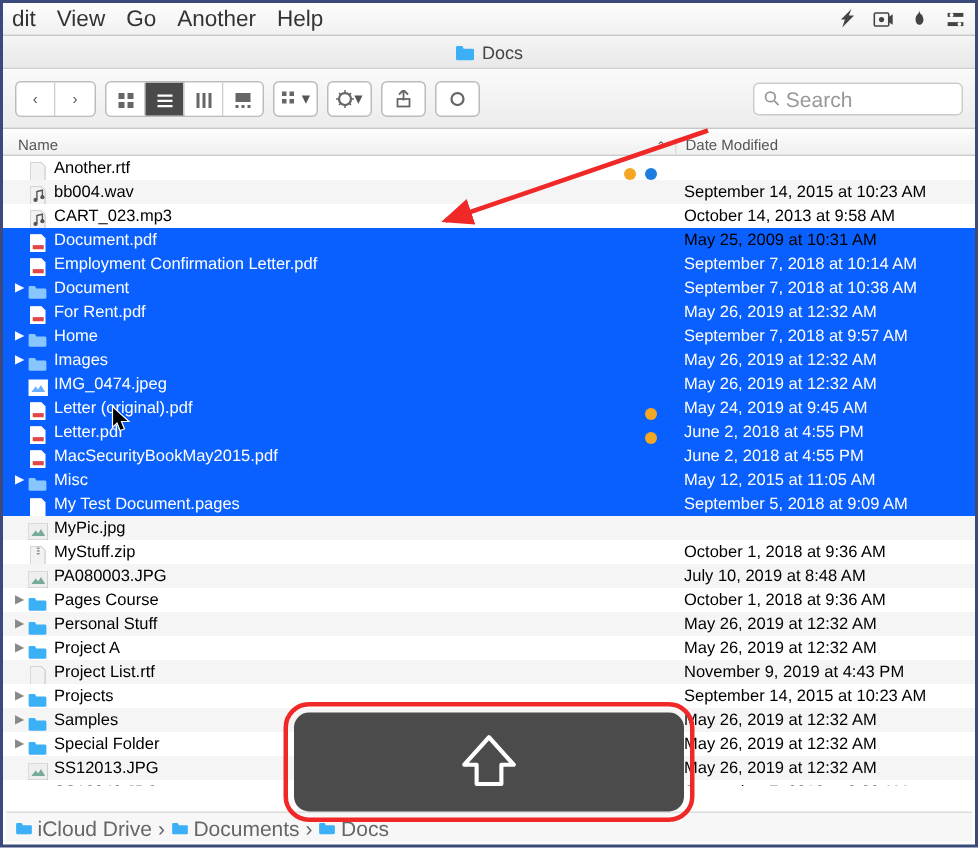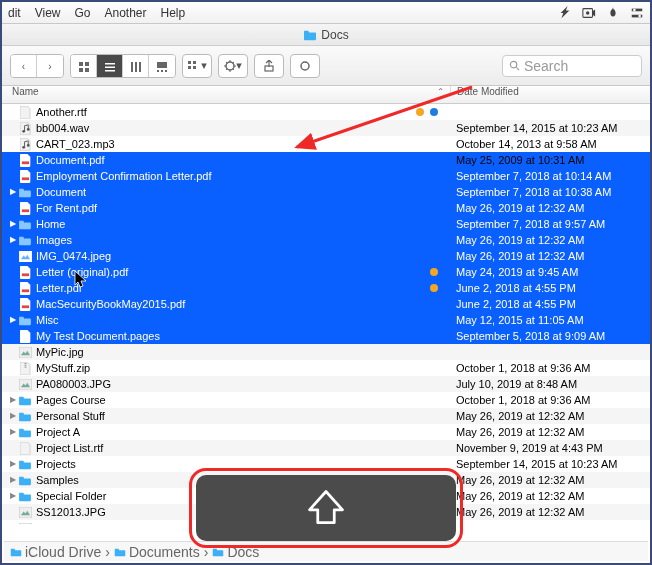--- a/index.html
+++ b/index.html
@@ -1,43 +1,43 @@
 <!DOCTYPE html>
 <html><head>
 <meta charset="utf-8">
 <style>
   * { box-sizing: border-box; margin: 0; padding: 0; font-family: -apple-system, "Helvetica Neue", Arial, sans-serif; }
   body { width: 652px; height: 565px; background: #fff; overflow: hidden; position: relative; border: 2px solid #3a4a7a; }
   
-  .menubar { height: 22px; background: linear-gradient(#fdfdfd,#f1f1f1); border-bottom: 1px solid #c8c8c8; display: flex; align-items: center; padding: 0 6px; font-size: 12px; color: #333; justify-content: space-between; }
+  .menubar { height: 22px; background: linear-gradient(#fdfdfd,#f1f1f1); border-bottom: 1px solid #c8c8c8; display: flex; align-items: center; padding: 0 6px; font-size: 15px; color: #333; justify-content: space-between; }
   .menubar-left { display: flex; gap: 14px; }
   .menubar-right { display: flex; gap: 10px; align-items: center; }
   .mb-icon { width: 14px; height: 14px; display: inline-block; }
   
   .titlebar { height: 22px; background: linear-gradient(#f5f5f5,#e8e8e8); border-bottom: 1px solid #cfcfcf; display:flex; align-items:center; justify-content:center; font-size:12px; color:#444; }
   .titlebar svg { margin-right: 4px; }
   
   .toolbar { height: 40px; background: linear-gradient(#fafafa,#ececec); border-bottom:1px solid #c8c8c8; display:flex; align-items:center; padding:0 8px; gap:6px; }
   .seg { display:flex; border:1px solid #bbb; border-radius:4px; overflow:hidden; height:24px; }
   .seg button { background:#fff; border:none; border-right:1px solid #ccc; width:26px; height:24px; display:flex; align-items:center; justify-content:center; cursor:pointer; font-size:10px; color:#555;}
   .seg button:last-child{border-right:none;}
   .seg button.active{ background:#4a4a4a; color:#fff;}
   .tbtn { width:30px; height:24px; border:1px solid #bbb; border-radius:4px; background:#fff; display:flex; align-items:center; justify-content:center; cursor:pointer; color:#555; font-size:11px;}
   .search { margin-left:auto; width:140px; height:22px; border:1px solid #ccc; border-radius:4px; background:#fff; display:flex; align-items:center; padding:0 6px; font-size:14px; color:#999;}
   
-  .header-row { height:18px; background:linear-gradient(#fdfdfd,#f0f0f0); border-bottom:1px solid #ccc; display:flex; font-size:10px; color:#555; align-items:flex-start;}
+  .header-row { height:18px; background:linear-gradient(#fdfdfd,#f0f0f0); border-bottom:1px solid #ccc; display:flex; font-size:10px; color:#555; align-items:flex-end;}
   .col-name { flex:1; padding-left:10px; display:flex; align-items:center;}
   .col-date { width:200px; padding-left:6px; border-left:1px solid #ddd; display:flex; align-items:center;}
   .sort-arrow { margin-left:auto; margin-right:6px; font-size:8px;}
   
   .filelist { height: 420px; overflow:hidden; font-size:11px; }
   .row { height:16px; display:flex; align-items:center; line-height:16px;}
   .row.alt { background:#f5f5f5;}
   .row.sel { background:#0a60ff; color:#fff;}
-  .name-cell { flex:1; display:flex; align-items:center; padding-left:6px; overflow:hidden; white-space:nowrap;}
+  .name-cell { flex:1; display:flex; align-items:flex-end; padding-left:6px; overflow:hidden; white-space:nowrap;}
   .date-cell { width:200px; padding-left:6px; white-space:nowrap; overflow:hidden;margin-top:32px;}
   .disclosure { width:10px; font-size:8px; color:#888; text-align:center;}
   .row.sel .disclosure{color:#fff;}
   .icon { width:14px; height:12px; margin-right:4px; display:inline-flex; align-items:center; justify-content:center;}
   .dot { width:8px; height:8px; border-radius:50%; margin-right:6px; background:#f5a623;}
   .dot.b { background:#1e7ee0;}
   .dot-wrap { display:flex; margin-left:auto; margin-right:6px;}
   
   .pathbar { position:absolute; bottom:2px; left:2px; right:2px; height:20px; background:#f7f7f7; border-top:1px solid #ddd; display:flex; align-items:center; font-size:14px; color:#666; padding:0 6px; gap:4px;}
   .pathbar .crumb { display:flex; align-items:center; gap:3px;}

